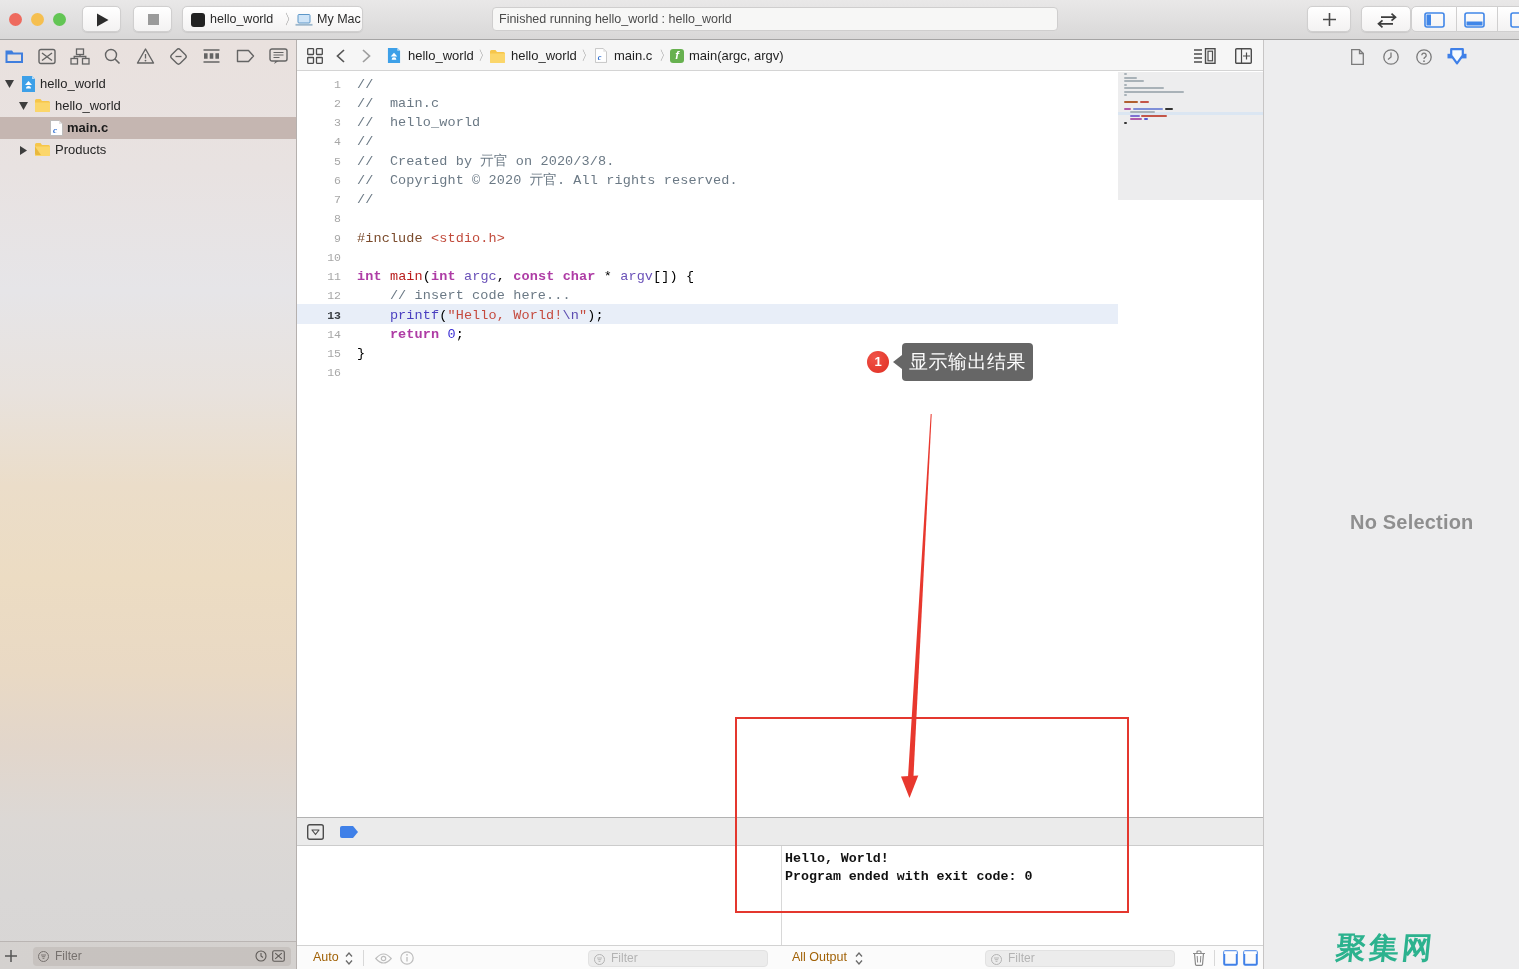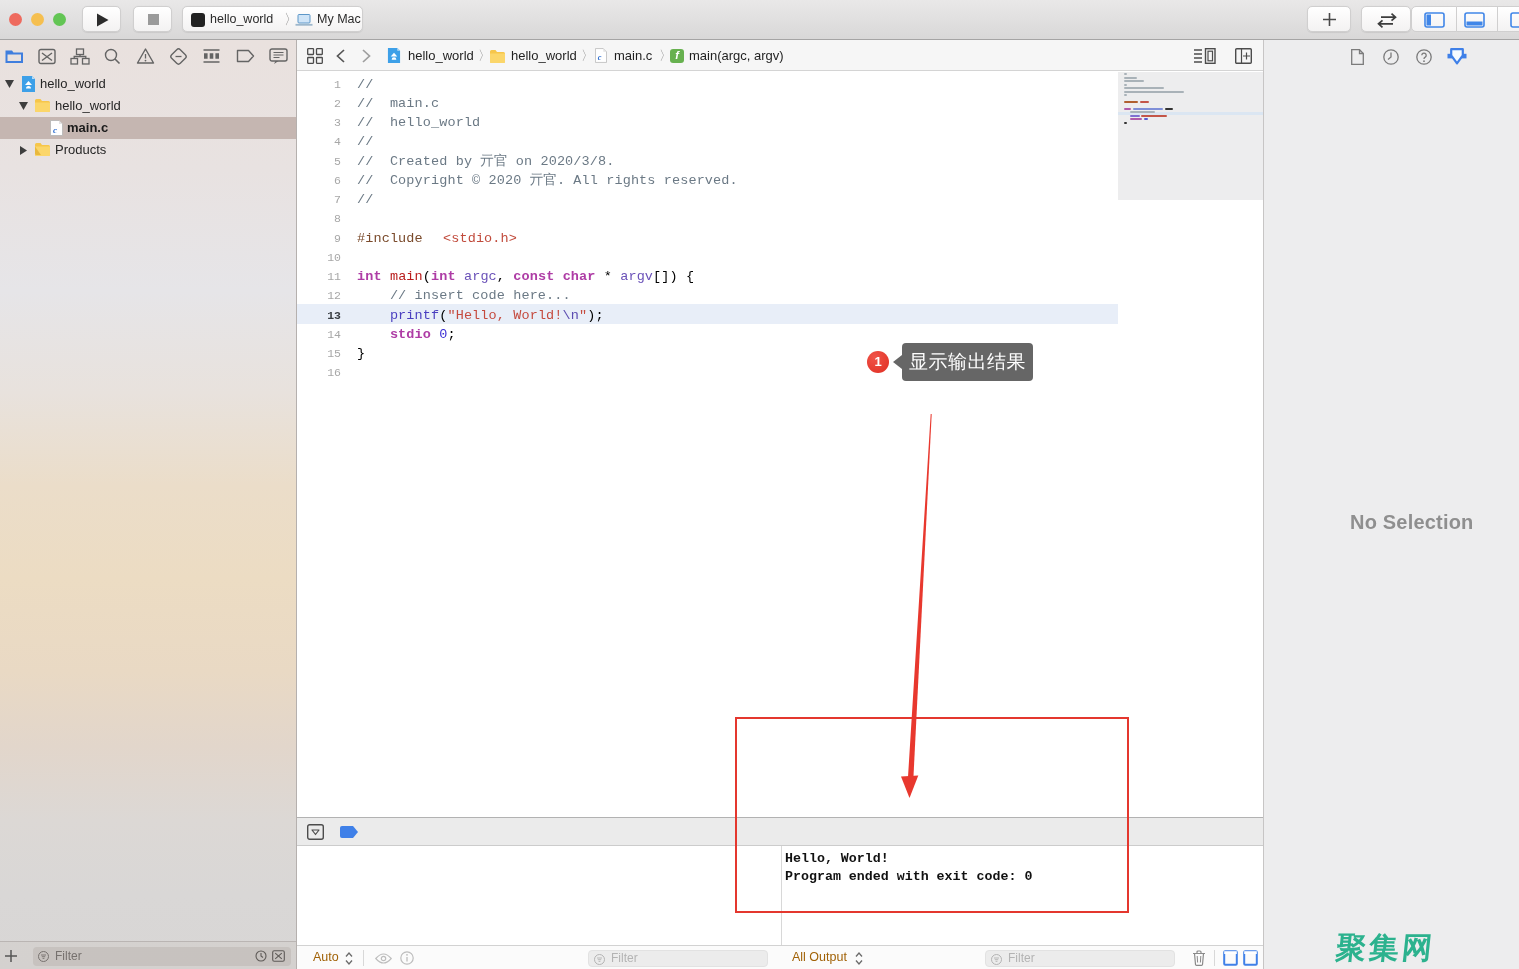--- a/index.html
+++ b/index.html
@@ -31,21 +31,21 @@
 #sbfilter { position:absolute; left:33px; top:4.5px; width:258px; height:19px;
   background:rgba(185,179,176,0.5); border-radius:4px; color:#76716e; font-size:12px; line-height:19px; }
 
 #jumpbar { left:297px; top:40px; width:966px; height:31px; background:#f6f6f6; border-bottom:1px solid #d4d4d4; }
 #codearea { left:297px; top:72px; width:966px; height:745px; background:#ffffff; }
 #hlband { position:absolute; left:0px; top:232px; width:821px; height:20px; background:#e8eef8; }
 #gutter { position:absolute; left:0; top:2.5px; width:44px; text-align:right; white-space:pre;
   font-family:"Liberation Mono", monospace; font-size:11.5px; line-height:19.27px; color:#a7a7a7; }
 #code { position:absolute; left:60px; top:2.5px; font-family:"Liberation Mono", monospace;
   font-size:13.5px; line-height:19.27px; color:#000; letter-spacing:0.12px; white-space:pre; }
-.cm { color:#6b7985; } .pp { color:#7a4a2b; } .inc { color:#c14b3c;margin-left:12px; }
+.cm { color:#6b7985; } .pp { color:#7a4a2b; } .inc { color:#c14b3c; }
 .kw { color:#ae3ca5; font-weight:bold; } .fn { color:#b91c1c;font-family:Liberation Mono, monospace; } .vr { color:#6a51b8; }
 .lf { color:#4a3fc0; } .st { color:#c54a3e; } .esc { color:#5a4bb0; } .nm { color:#3b2fd4; }
 #minimap { position:absolute; left:821px; top:0; width:145px; height:745px; background:#ffffff; }
 #minimap-top { position:absolute; left:0; top:0; width:145px; height:128px; background:#ededee; }
 .ml { position:absolute; height:2px; border-radius:1px; }
 
 #debugbar { left:297px; top:817px; width:966px; height:29px; background:#ebebeb;
   border-top:1px solid #b2b2b2; border-bottom:1px solid #cccccc; }
 #debugarea { left:297px; top:846px; width:966px; height:99px; background:#ffffff; }
 #dbg-split { position:absolute; left:484px; top:0; width:1px; height:99px; background:#d8d8d8; }
@@ -92,20 +92,21 @@
   <div class="tbtn" style="left:182px; width:181px; font-size:12.5px; color:#2b2b2b; white-space:nowrap;">
     <div style="position:absolute; left:8px; top:5.5px; width:14px; height:14px; background:#222; border-radius:3px;"></div>
     <span style="position:absolute; left:27px; top:4.5px; white-space:nowrap;">hello_world</span>
     <span style="position:absolute; left:101px; top:3.5px; color:#9a9a9a; font-size:14px;">〉</span>
     <svg style="position:absolute; left:112px; top:7px;" width="18" height="12" viewBox="0 0 18 12">
       <rect x="3" y="0.5" width="12" height="8.5" rx="1" fill="#cfe4f7" stroke="#5d97c8" stroke-width="1"></rect>
       <path d="M0.5 10.8 h17" stroke="#9db7cc" stroke-width="1.8"></path>
     </svg>
     <span style="position:absolute; left:134px; top:4.5px; white-space:nowrap;">My Mac</span>
   </div>
+  <div id="statuspill">Finished running hello_world : hello_world</div>
   <div class="tbtn" style="left:1307px; width:44px;">
     <svg style="margin:6px 0 0 15px;" width="13" height="13" viewBox="0 0 13 13">
         <path d="M6.5 0 v13 M0 6.5 h13" stroke="#4a4a4a" stroke-width="1.6"></path>
       </svg>
   </div>
   <div class="tbtn" style="left:1361px; width:50px;">
     <svg style="margin:6px 0 0 13px;" width="24" height="15" viewBox="0 0 24 15">
       <path d="M6 4.2 h14 M16.5 0.7 L20.5 4.2 16.5 7.7" fill="none" stroke="#3d3d3d" stroke-width="1.7"></path>
       <path d="M18 10.8 H4 M7.5 7.3 L3.5 10.8 7.5 14.3" fill="none" stroke="#3d3d3d" stroke-width="1.7"></path>
     </svg>
@@ -307,21 +308,21 @@
 <span class="cm">//</span>
 <span class="cm">//  Created by 亓官 on 2020/3/8.</span>
 <span class="cm">//  Copyright © 2020 亓官. All rights reserved.</span>
 <span class="cm">//</span>
 
 <span class="pp">#include</span> <span class="inc">&lt;stdio.h&gt;</span>
 
 <span class="kw">int</span> <span class="fn">main</span>(<span class="kw">int</span> <span class="vr">argc</span>, <span class="kw">const</span> <span class="kw">char</span> * <span class="vr">argv</span>[]) {
     <span class="cm">// insert code here...</span>
     <span class="lf">printf</span>(<span class="st">"Hello, World!</span><span class="esc">\n</span><span class="st">"</span>);
-    <span class="kw">stdio</span> <span class="nm">0</span>;
+    <span class="kw">return</span> <span class="nm">0</span>;
 }
 </div>
   <div id="minimap">
     <div id="minimap-top"></div>
     <div style="position:absolute; left:0; top:40px; width:145px; height:3px; background:#dbe6f2;"></div>
     <div class="ml" style="left:6px; top:1px;  width:3px;  background:#a9b2b8;"></div>
     <div class="ml" style="left:6px; top:4.5px; width:13px; background:#a9b2b8;"></div>
     <div class="ml" style="left:6px; top:8px;  width:20px; background:#a9b2b8;"></div>
     <div class="ml" style="left:6px; top:11.5px; width:3px; background:#a9b2b8;"></div>
     <div class="ml" style="left:6px; top:15px; width:40px; background:#a9b2b8;"></div>

